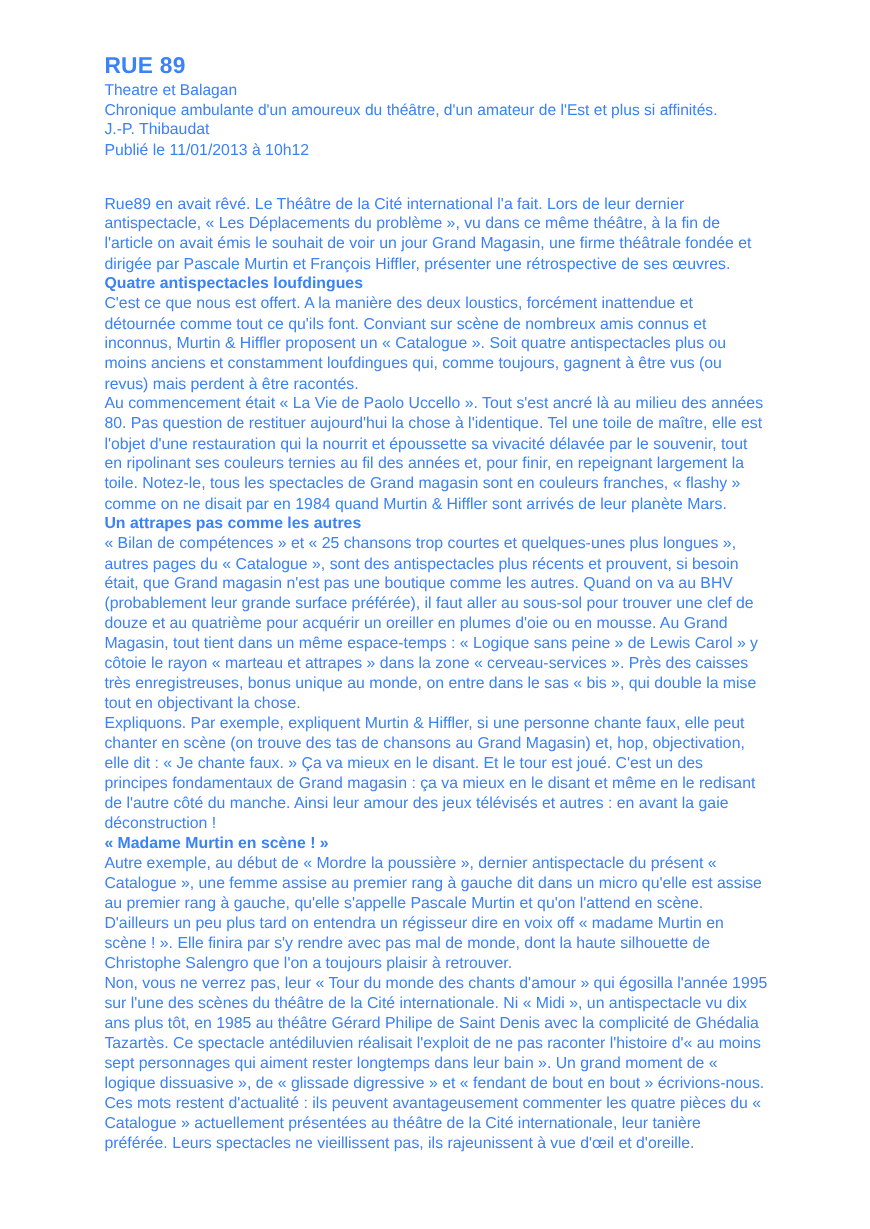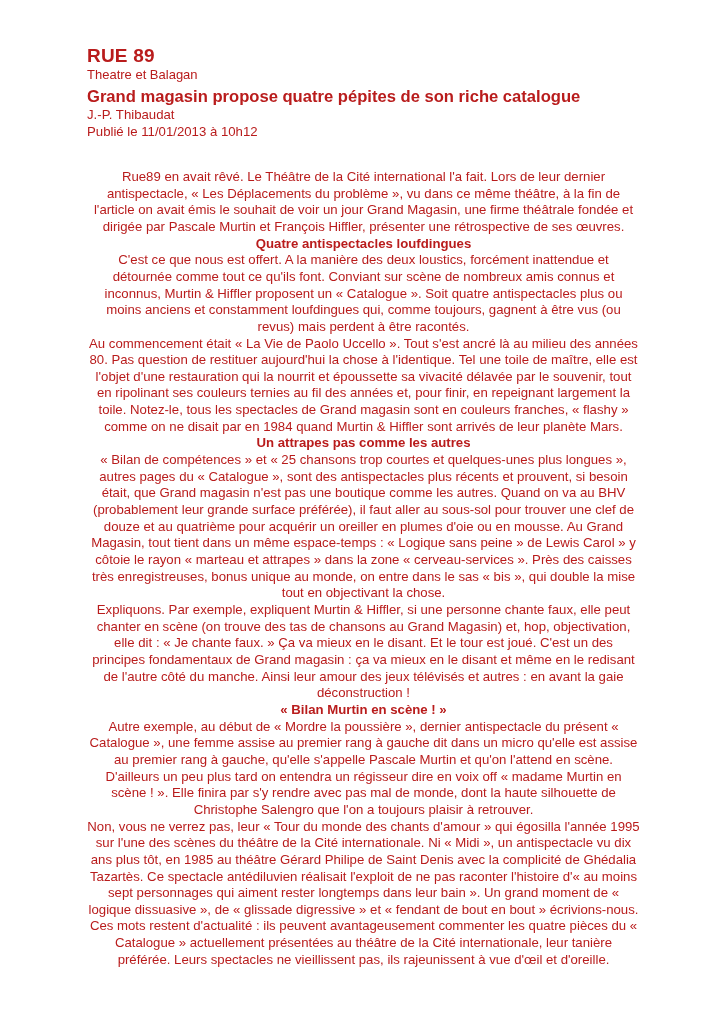--- a/index.html
+++ b/index.html
@@ -9,21 +9,21 @@
   }
   .page {
     position: relative;
     width: 651px;
     height: 1024px;
     margin: 0 auto;
     background: #ffffff;
     box-sizing: border-box;
     padding: 44px 48px 0 50px;
     font-family: "Liberation Sans", "DejaVu Sans", sans-serif;
-    color: #b91c1c;
+    color: #3b82f6;
     overflow: hidden;
   }
   .site-title {
     margin: 0;
     font-size: 19px;
     line-height: 1.22;
     font-weight: bold;
     letter-spacing: 0.2px;
   }
   .site-sub {
@@ -40,53 +40,52 @@
     font-size: 13.2px;
     line-height: 1.27;
   }
   .article-body {
     margin-top: 28px;
     font-size: 13.2px;
     line-height: 1.262;
   }
   .b-para, .b-head {
     margin: 0;
-    text-align: center;
   }
   .b-head {
     font-weight: bold;
   }
   .b-gap {
     margin-top: 0;
   }
 </style>
 </head>
 <body>
 
 <div class="page">
 
   <header>
     <h1 class="site-title">RUE 89</h1>
     <div class="site-sub">Theatre et Balagan</div>
-    <h2 class="article-title">Grand magasin propose quatre pépites de son riche catalogue</h2>
+    <div class="site-sub">Chronique ambulante d'un amoureux du théâtre, d'un amateur de l'Est et plus si affinités.</div>
   </header>
 
   <div class="byline">
     <div>J.-P. Thibaudat</div>
     <div>Publié le 11/01/2013 à 10h12</div>
   </div>
 
   <article class="article-body">
     <p class="b-para">Rue89 en avait rêvé. Le Théâtre de la Cité international l'a fait. Lors de leur dernier antispectacle, « Les Déplacements du problème », vu dans ce même théâtre, à la fin de l'article on avait émis le souhait de voir un jour Grand Magasin, une firme théâtrale fondée et dirigée par Pascale Murtin et François Hiffler, présenter une rétrospective de ses œuvres.</p>
     <p class="b-head b-gap">Quatre antispectacles loufdingues</p>
     <p class="b-para">C'est ce que nous est offert. A la manière des deux loustics, forcément inattendue et détournée comme tout ce qu'ils font. Conviant sur scène de nombreux amis connus et inconnus, Murtin &amp; Hiffler proposent un « Catalogue ». Soit quatre antispectacles plus ou moins anciens et constamment loufdingues qui, comme toujours, gagnent à être vus (ou revus) mais perdent à être racontés.</p>
     <p class="b-para">Au commencement était « La Vie de Paolo Uccello ». Tout s'est ancré là au milieu des années 80. Pas question de restituer aujourd'hui la chose à l'identique. Tel une toile de maître, elle est l'objet d'une restauration qui la nourrit et époussette sa vivacité délavée par le souvenir, tout en ripolinant ses couleurs ternies au fil des années et, pour finir, en repeignant largement la toile. Notez-le, tous les spectacles de Grand magasin sont en couleurs franches, « flashy » comme on ne disait par en 1984 quand Murtin &amp; Hiffler sont arrivés de leur planète Mars.</p>
     <p class="b-head b-gap">Un attrapes pas comme les autres</p>
     <p class="b-para">« Bilan de compétences » et « 25 chansons trop courtes et quelques-unes plus longues », autres pages du « Catalogue », sont des antispectacles plus récents et prouvent, si besoin était, que Grand magasin n'est pas une boutique comme les autres. Quand on va au BHV (probablement leur grande surface préférée), il faut aller au sous-sol pour trouver une clef de douze et au quatrième pour acquérir un oreiller en plumes d'oie ou en mousse. Au Grand Magasin, tout tient dans un même espace-temps : « Logique sans peine » de Lewis Carol » y côtoie le rayon « marteau et attrapes » dans la zone « cerveau-services ». Près des caisses très enregistreuses, bonus unique au monde, on entre dans le sas « bis », qui double la mise tout en objectivant la chose.</p>
     <p class="b-para">Expliquons. Par exemple, expliquent Murtin &amp; Hiffler, si une personne chante faux, elle peut chanter en scène (on trouve des tas de chansons au Grand Magasin) et, hop, objectivation, elle dit : « Je chante faux. » Ça va mieux en le disant. Et le tour est joué. C'est un des principes fondamentaux de Grand magasin : ça va mieux en le disant et même en le redisant de l'autre côté du manche. Ainsi leur amour des jeux télévisés et autres : en avant la gaie déconstruction !</p>
-    <p class="b-head b-gap">« Bilan Murtin en scène ! »</p>
+    <p class="b-head b-gap">« Madame Murtin en scène ! »</p>
     <p class="b-para">Autre exemple, au début de « Mordre la poussière », dernier antispectacle du présent « Catalogue », une femme assise au premier rang à gauche dit dans un micro qu'elle est assise au premier rang à gauche, qu'elle s'appelle Pascale Murtin et qu'on l'attend en scène. D'ailleurs un peu plus tard on entendra un régisseur dire en voix off « madame Murtin en scène ! ». Elle finira par s'y rendre avec pas mal de monde, dont la haute silhouette de Christophe Salengro que l'on a toujours plaisir à retrouver.</p>
     <p class="b-para b-gap">Non, vous ne verrez pas, leur « Tour du monde des chants d'amour » qui égosilla l'année 1995 sur l'une des scènes du théâtre de la Cité internationale. Ni « Midi », un antispectacle vu dix ans plus tôt, en 1985 au théâtre Gérard Philipe de Saint Denis avec la complicité de Ghédalia Tazartès. Ce spectacle antédiluvien réalisait l'exploit de ne pas raconter l'histoire d'« au moins sept personnages qui aiment rester longtemps dans leur bain ». Un grand moment de « logique dissuasive », de « glissade digressive » et « fendant de bout en bout » écrivions-nous.</p>
     <p class="b-para b-gap">Ces mots restent d'actualité : ils peuvent avantageusement commenter les quatre pièces du « Catalogue » actuellement présentées au théâtre de la Cité internationale, leur tanière préférée. Leurs spectacles ne vieillissent pas, ils rajeunissent à vue d'œil et d'oreille.</p>
 
   </article>
 
 </div>
 
 </body></html>

